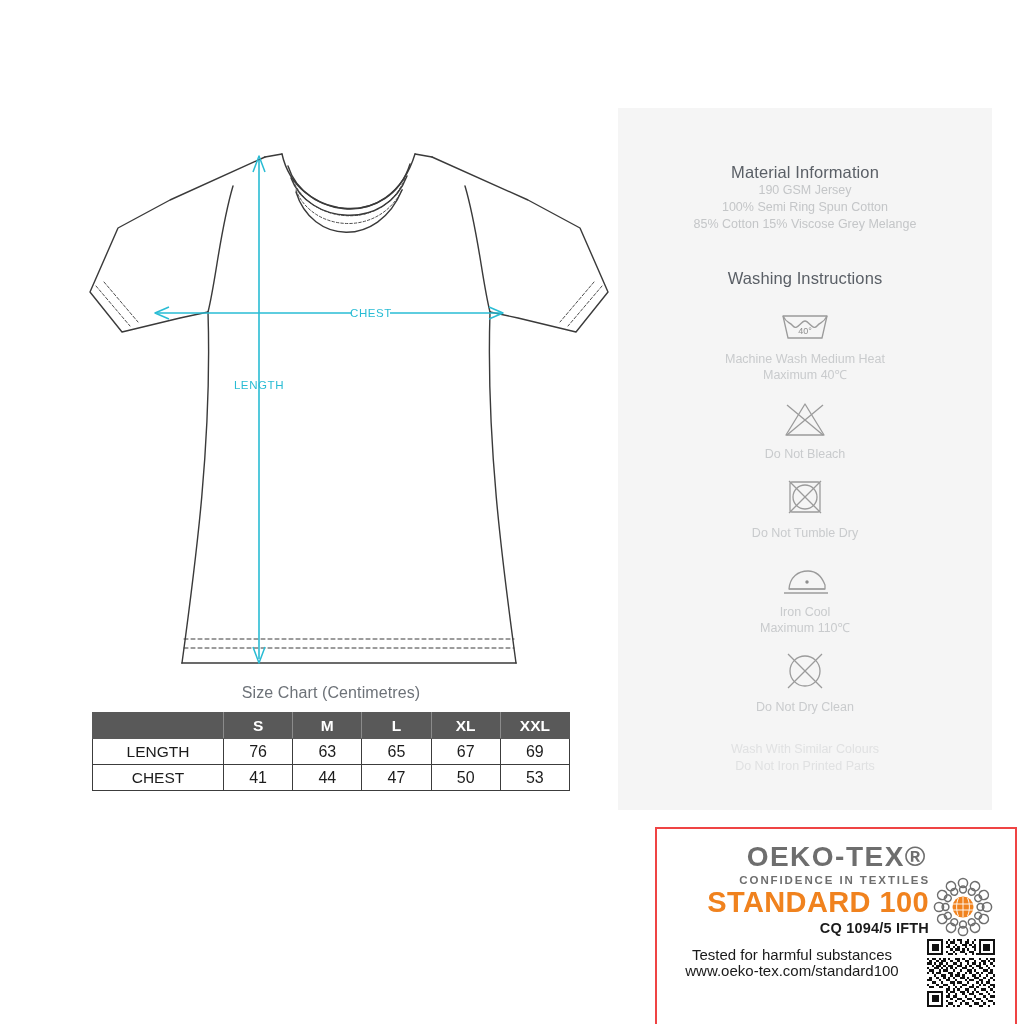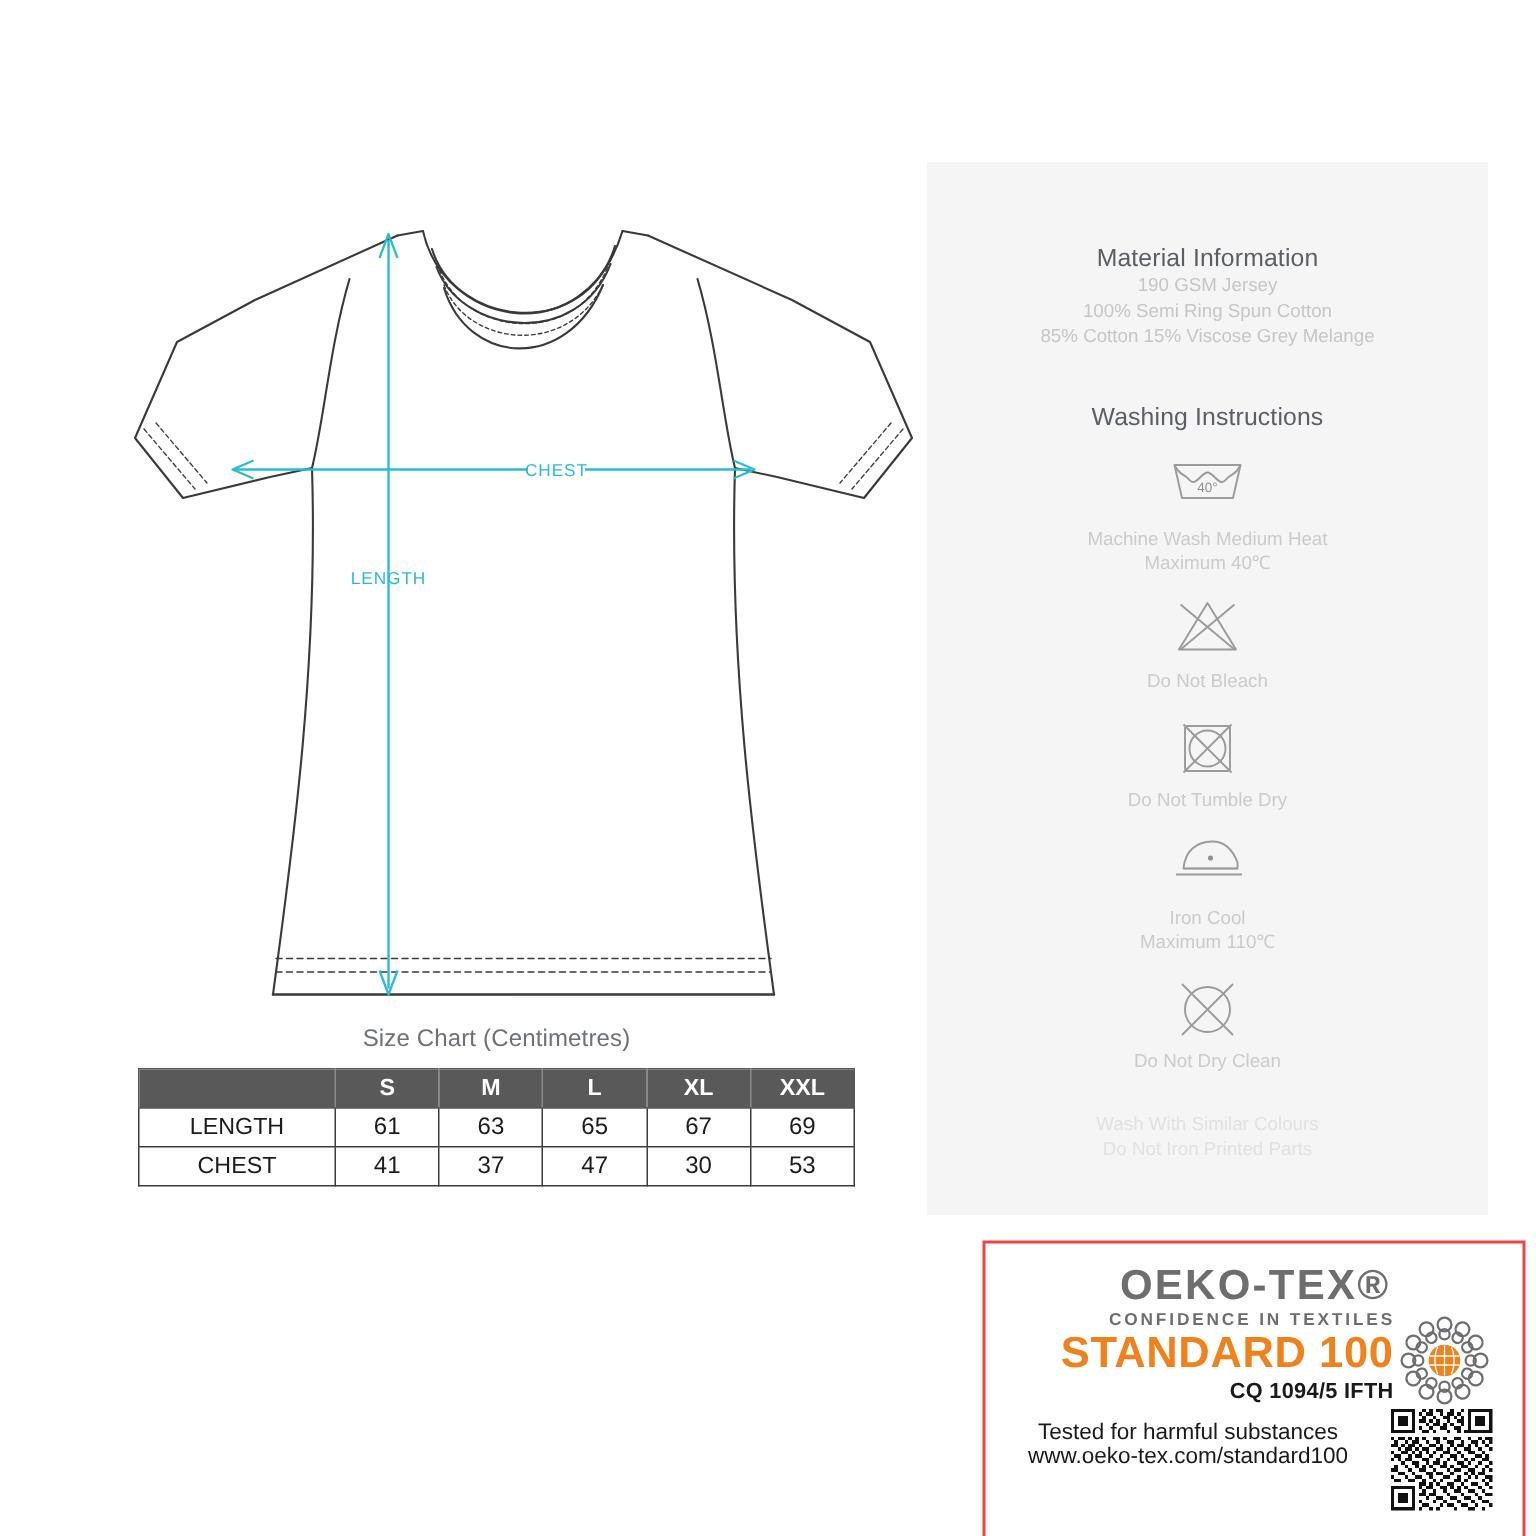--- a/index.html
+++ b/index.html
@@ -110,21 +110,21 @@
   }
   #washing-heading { margin-top: 36px; }
 
   .care-block {
     margin-top: 14px;
     text-align: center;
   }
   .care-icon {
     height: 44px;
     display: flex;
-    align-items: flex-start;
+    align-items: flex-end;
     justify-content: center;
   }
   .care-label {
     margin-top: 5px;
     font-size: 12.5px;
     line-height: 16px;
     color: #c9cbcd;
   }
   #care-footer {
     margin-top: 26px;
@@ -286,32 +286,32 @@
         <th>S</th>
         <th>M</th>
         <th>L</th>
         <th>XL</th>
         <th>XXL</th>
       </tr>
     </thead>
     <tbody>
       <tr>
         <td class="rowhead">LENGTH</td>
-        <td>61</td>
+        <td>76</td>
         <td>63</td>
         <td>65</td>
         <td>67</td>
         <td>69</td>
       </tr>
       <tr>
         <td class="rowhead">CHEST</td>
         <td>41</td>
-        <td>37</td>
+        <td>44</td>
         <td>47</td>
-        <td>30</td>
+        <td>50</td>
         <td>53</td>
       </tr>
     </tbody>
   </table>
 
   <div id="info-panel">
 
     <div id="material-heading" class="panel-heading">Material Information</div>
 
     <div class="material-lines">

